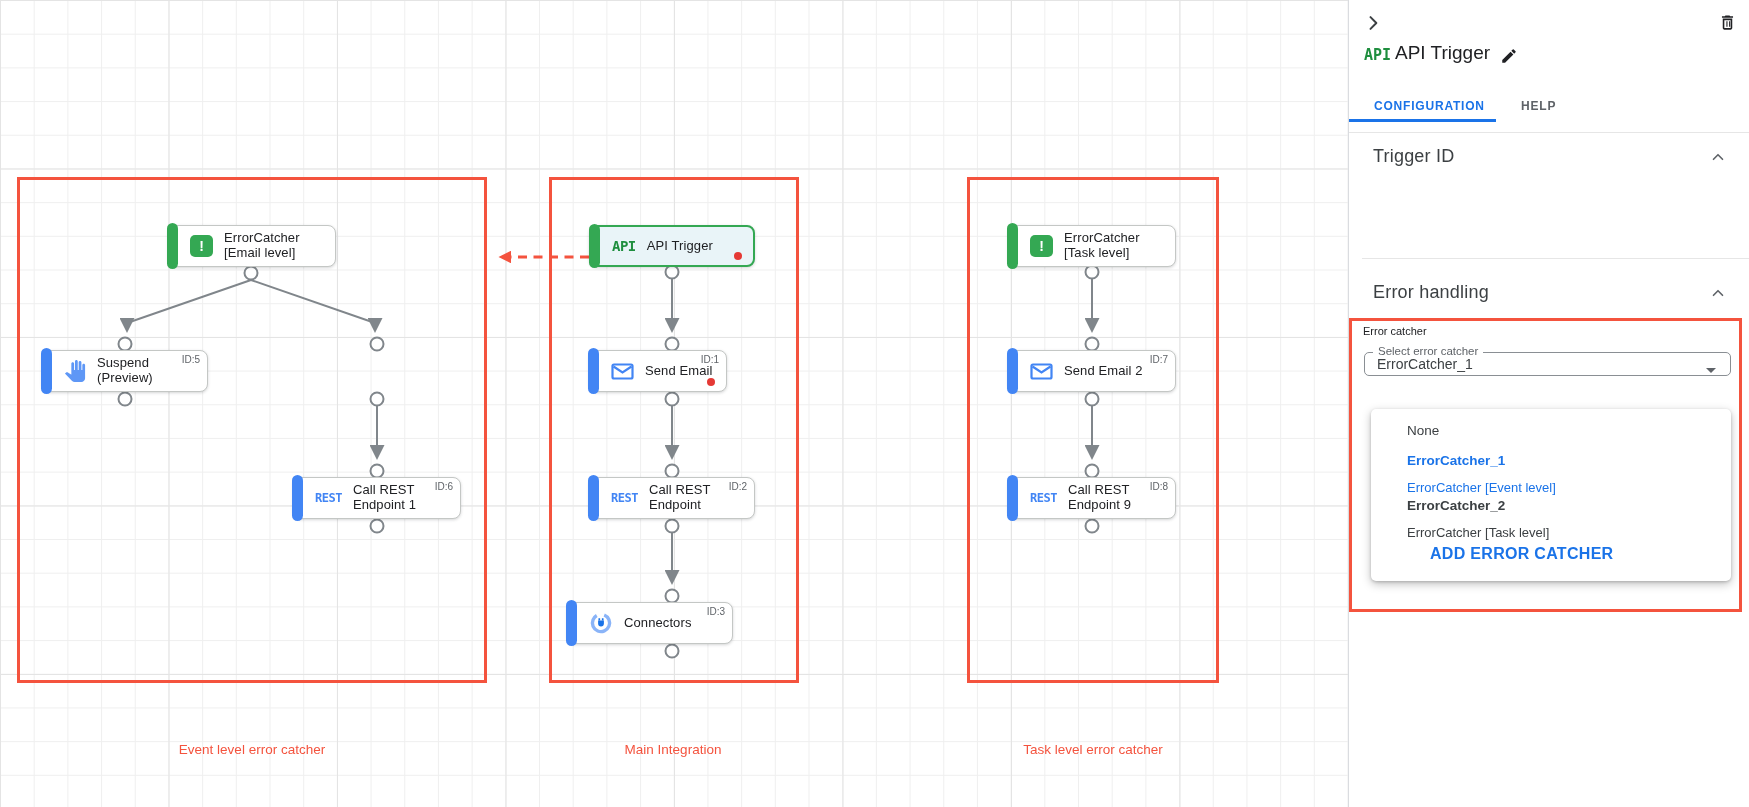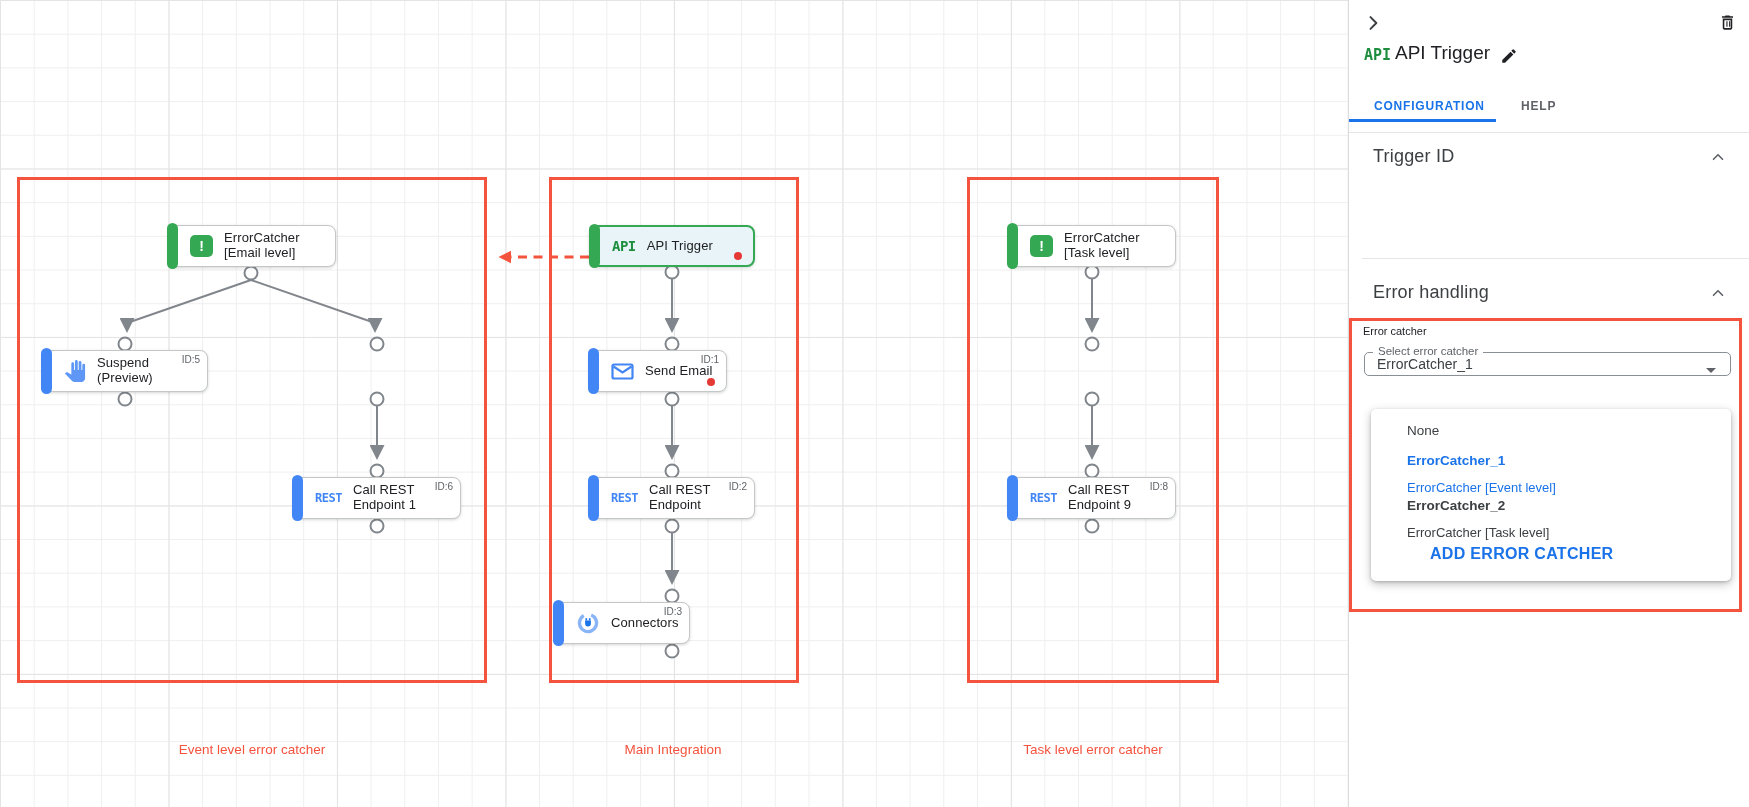--- a/index.html
+++ b/index.html
@@ -160,37 +160,48 @@
       <span class="node-label">Send Email</span>
       <span class="node-id">ID:1</span>
       <span class="alert-dot"></span>
     </div>
     <div class="node" style="left:589px;top:477px;width:166px">
       <span class="accent"></span>
       <span class="badge rest">REST</span>
       <span class="node-label"><span>Call REST</span><br><span>Endpoint</span></span>
       <span class="node-id">ID:2</span>
     </div>
-    <div class="node" style="left:554px;top:602px;width:136px">
+    <div class="node" style="left:567px;top:602px;width:166px">
       <span class="accent"></span>
       <span style="display:flex">
         <svg width="24" height="24" viewBox="0 0 24 24">
           <circle cx="12" cy="12" r="8.6" fill="none" stroke="#8ab4f8" stroke-width="3.4" stroke-dasharray="46 8" transform="rotate(-68 12 12)"></circle>
           <path d="M9.1 9.6h5.8v3a2.9 2.9 0 0 1-5.8 0z" fill="#1a73e8"></path>
           <path d="M10.3 7.2v2.4 M13.7 7.2v2.4" stroke="#1a73e8" stroke-width="1.7"></path>
         </svg>
       </span>
       <span class="node-label">Connectors</span>
       <span class="node-id">ID:3</span>
     </div>
 
     <div class="node green-accent" style="left:1008px;top:225px;width:168px">
       <span class="accent"></span>
       <span class="err-ic">!</span>
       <span class="node-label"><span>ErrorCatcher</span><br><span>[Task level]</span></span>
+    </div>
+    <div class="node" style="left:1008px;top:350px;width:168px">
+      <span class="accent"></span>
+      <span style="display:flex">
+        <svg width="23" height="17" viewBox="0 0 23 17">
+            <rect x="1.5" y="1.5" width="20" height="14" rx="1.5" fill="#fff" stroke="#4285f4" stroke-width="2.2"></rect>
+            <path d="M2.5,3.5 L11.5,9.5 L20.5,3.5" fill="none" stroke="#4285f4" stroke-width="2.2"></path>
+          </svg>
+      </span>
+      <span class="node-label">Send Email 2</span>
+      <span class="node-id">ID:7</span>
     </div>
     <div class="node" style="left:1008px;top:477px;width:168px">
       <span class="accent"></span>
       <span class="badge rest">REST</span>
       <span class="node-label"><span>Call REST</span><br><span>Endpoint 9</span></span>
       <span class="node-id">ID:8</span>
     </div>
 
     <div class="group-label" style="left:252px;top:742px">Event level error catcher</div>
     <div class="group-label" style="left:673px;top:742px">Main Integration</div>

